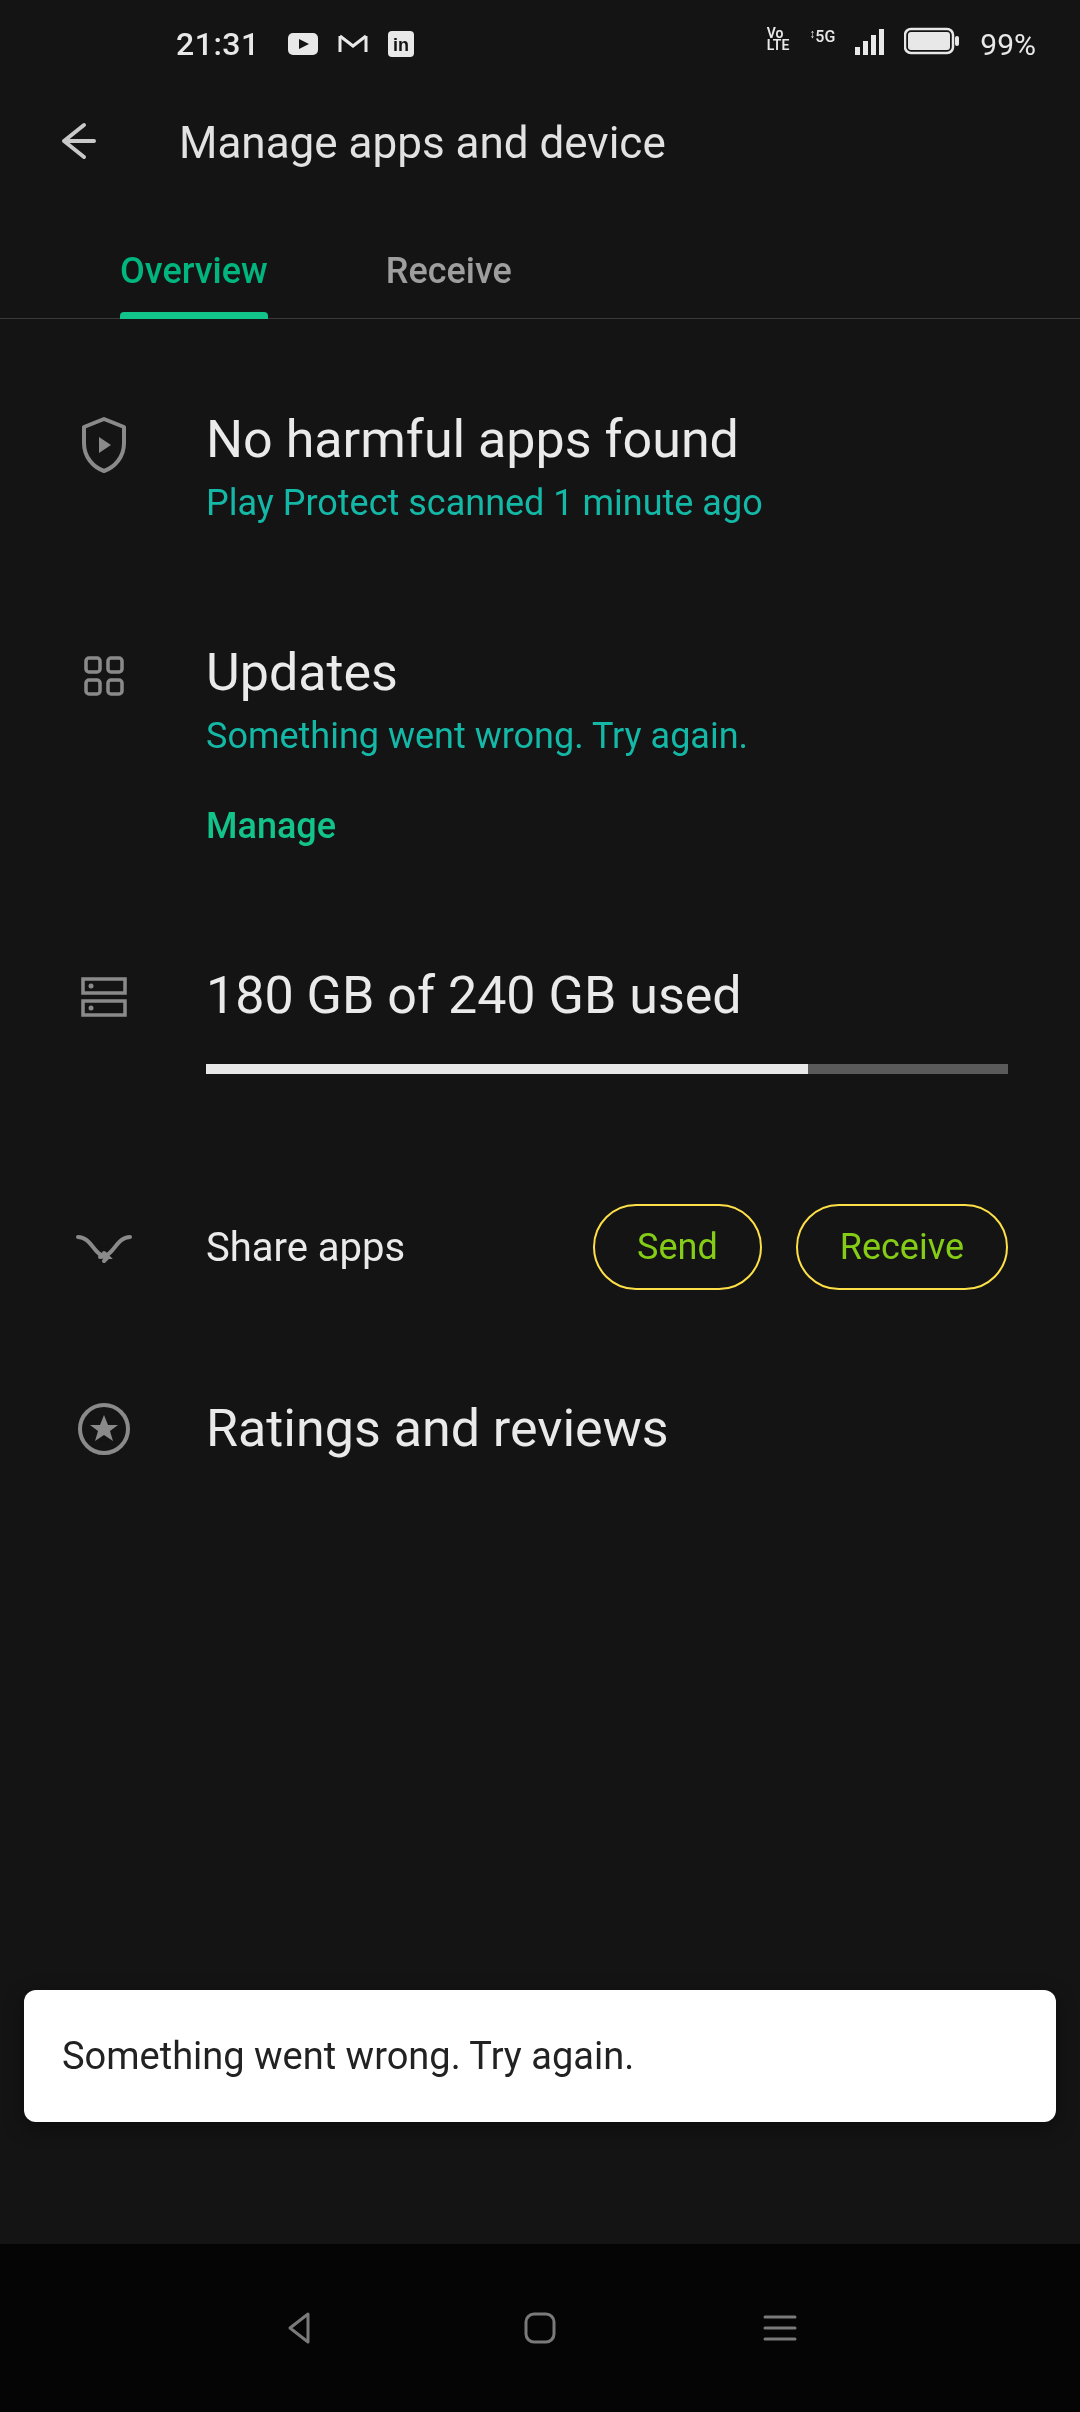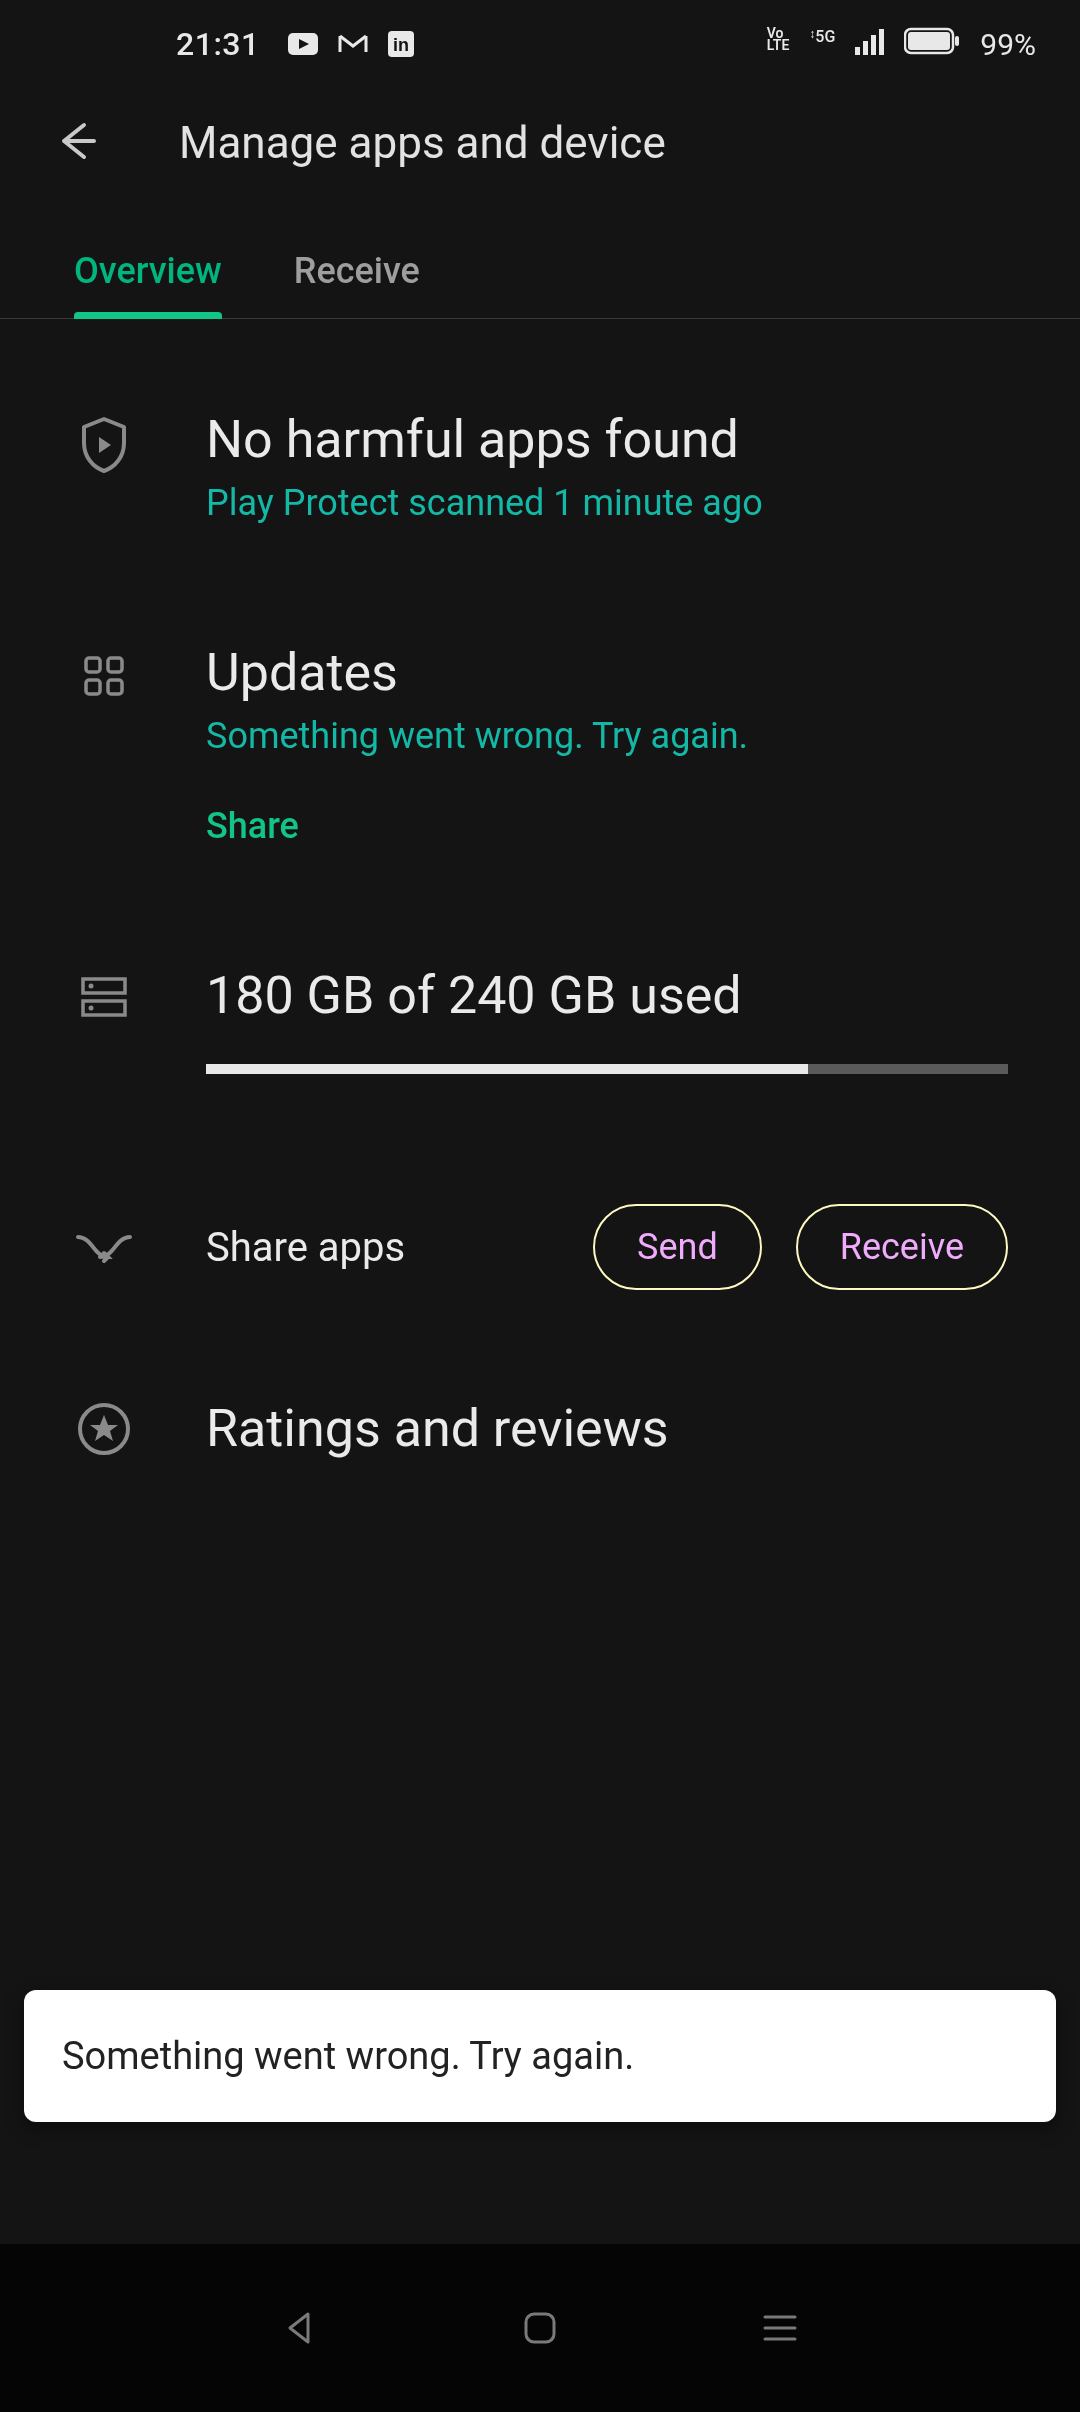--- a/index.html
+++ b/index.html
@@ -68,20 +68,21 @@
       border-bottom: 1px solid #3a3a3a;
       margin-top: 52px;
     }
     .tab {
       padding: 0 0 26px 0;
       margin-right: 72px;
       font-size: 36px;
       font-weight: 500;
       color: #9e9e9e;
       position: relative;
+      margin-left: 46px;
     }
     .tab.active {
       color: #00b57e;
     }
     .tab.active::after {
       content: "";
       position: absolute;
       left: 0;
       right: 0;
       bottom: -1px;
@@ -143,23 +144,23 @@
       align-items: center;
       padding: 0 72px;
     }
     .share-title {
       font-size: 40px;
       font-weight: 400;
       color: #eaeaea;
       flex: 1;
     }
     .pill-btn {
-      border: 2px solid #fef9c3;
+      border: 2px solid #fde047;
       border-radius: 44px;
-      color: #f0abfc;
+      color: #84cc16;
       font-size: 36px;
       font-weight: 400;
       padding: 20px 42px;
       margin-left: 34px;
       background: transparent;
     }
     .snackbar {
       position: absolute;
       left: 24px;
       right: 24px;
@@ -285,21 +286,21 @@
       <svg width="44" height="44" viewBox="0 0 44 44">
         <rect x="4" y="4" width="14" height="14" rx="3" stroke="#8a8a8a" stroke-width="3.5" fill="none"></rect>
         <rect x="26" y="4" width="14" height="14" rx="3" stroke="#8a8a8a" stroke-width="3.5" fill="none"></rect>
         <rect x="4" y="26" width="14" height="14" rx="3" stroke="#8a8a8a" stroke-width="3.5" fill="none"></rect>
         <rect x="26" y="26" width="14" height="14" rx="3" stroke="#8a8a8a" stroke-width="3.5" fill="none"></rect>
       </svg>
     </div>
     <div class="row-body">
       <div class="row-title">Updates</div>
       <div class="row-sub">Something went wrong. Try again.</div>
-      <div class="row-action">Share</div>
+      <div class="row-action">Manage</div>
     </div>
   </div>
   <div class="gap-lg"></div>
 
   <div class="row">
     <div class="row-icon" style="margin-top:8px">
       <svg width="50" height="48" viewBox="0 0 50 48">
         <rect x="4" y="6" width="42" height="14" stroke="#8a8a8a" stroke-width="3.5" fill="none"></rect>
         <circle cx="12" cy="13" r="2.5" fill="#8a8a8a"></circle>
         <rect x="4" y="28" width="42" height="14" stroke="#8a8a8a" stroke-width="3.5" fill="none"></rect>

